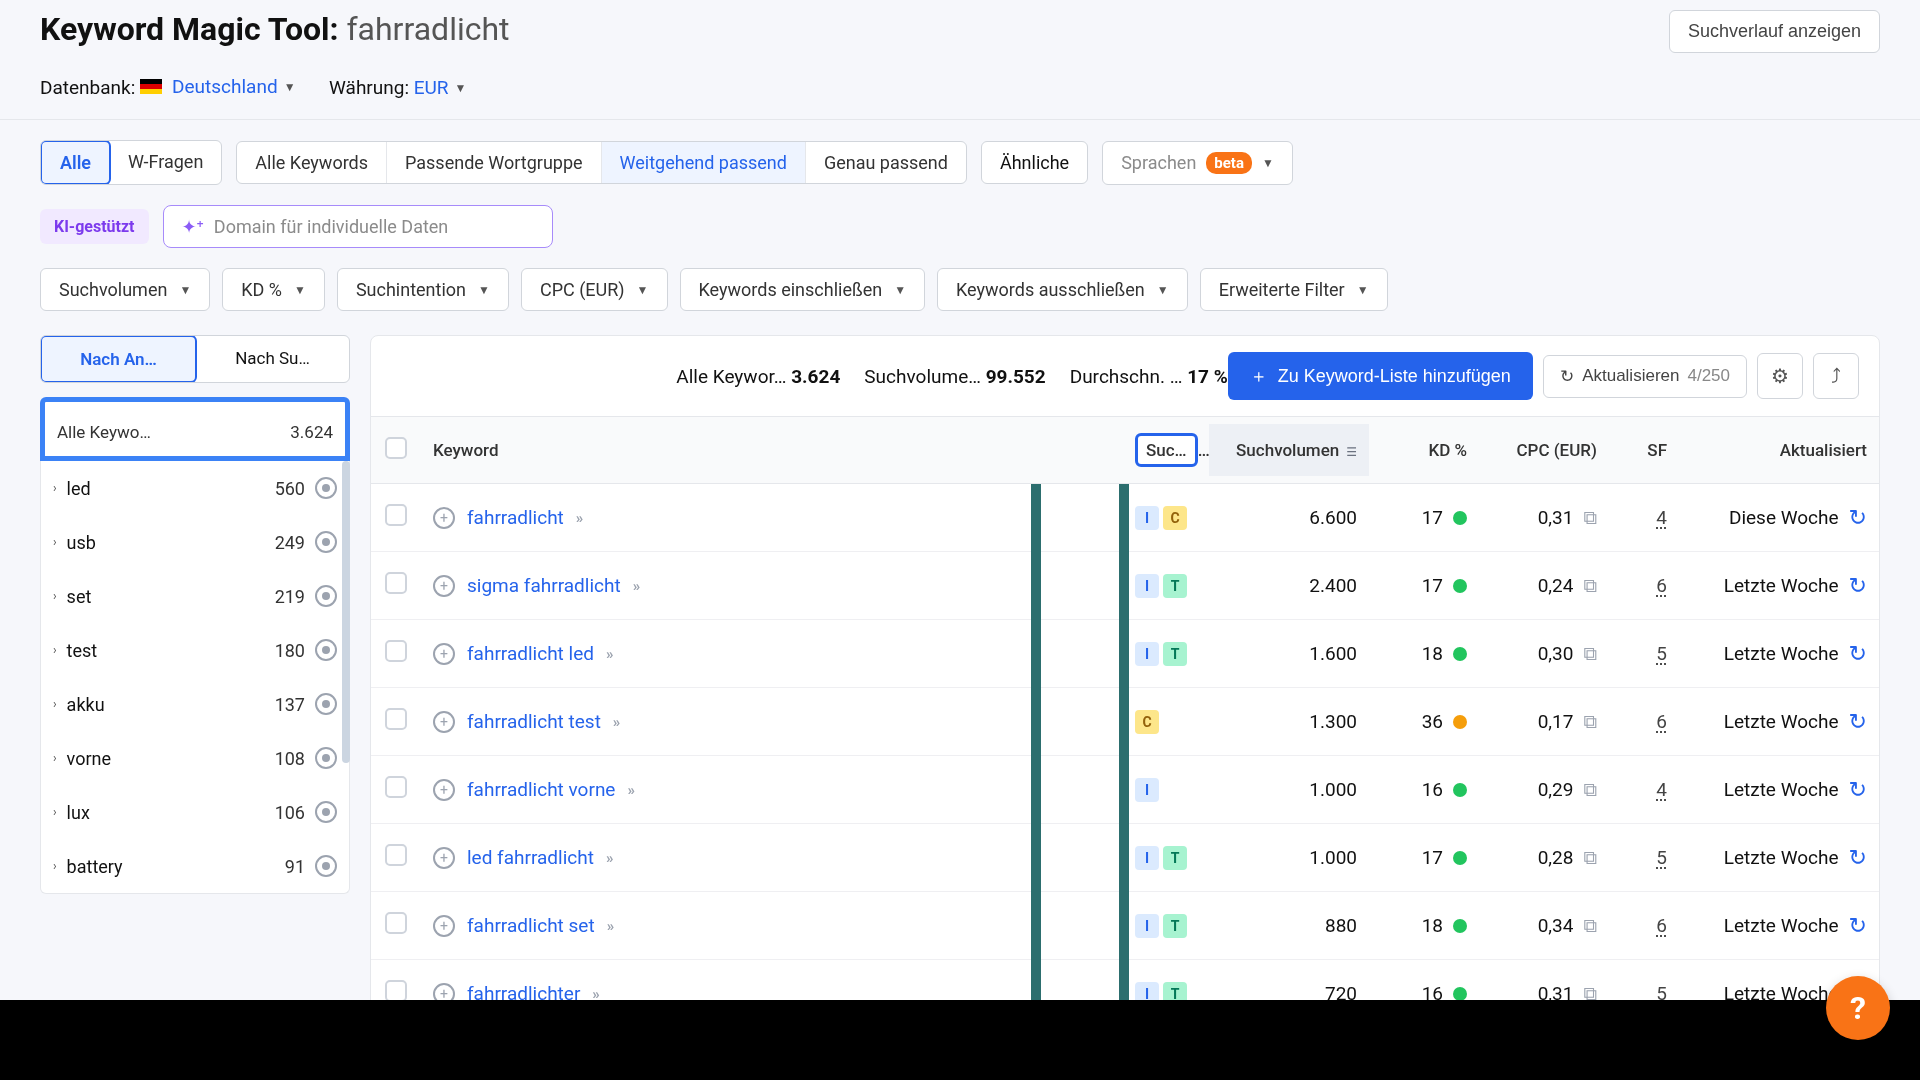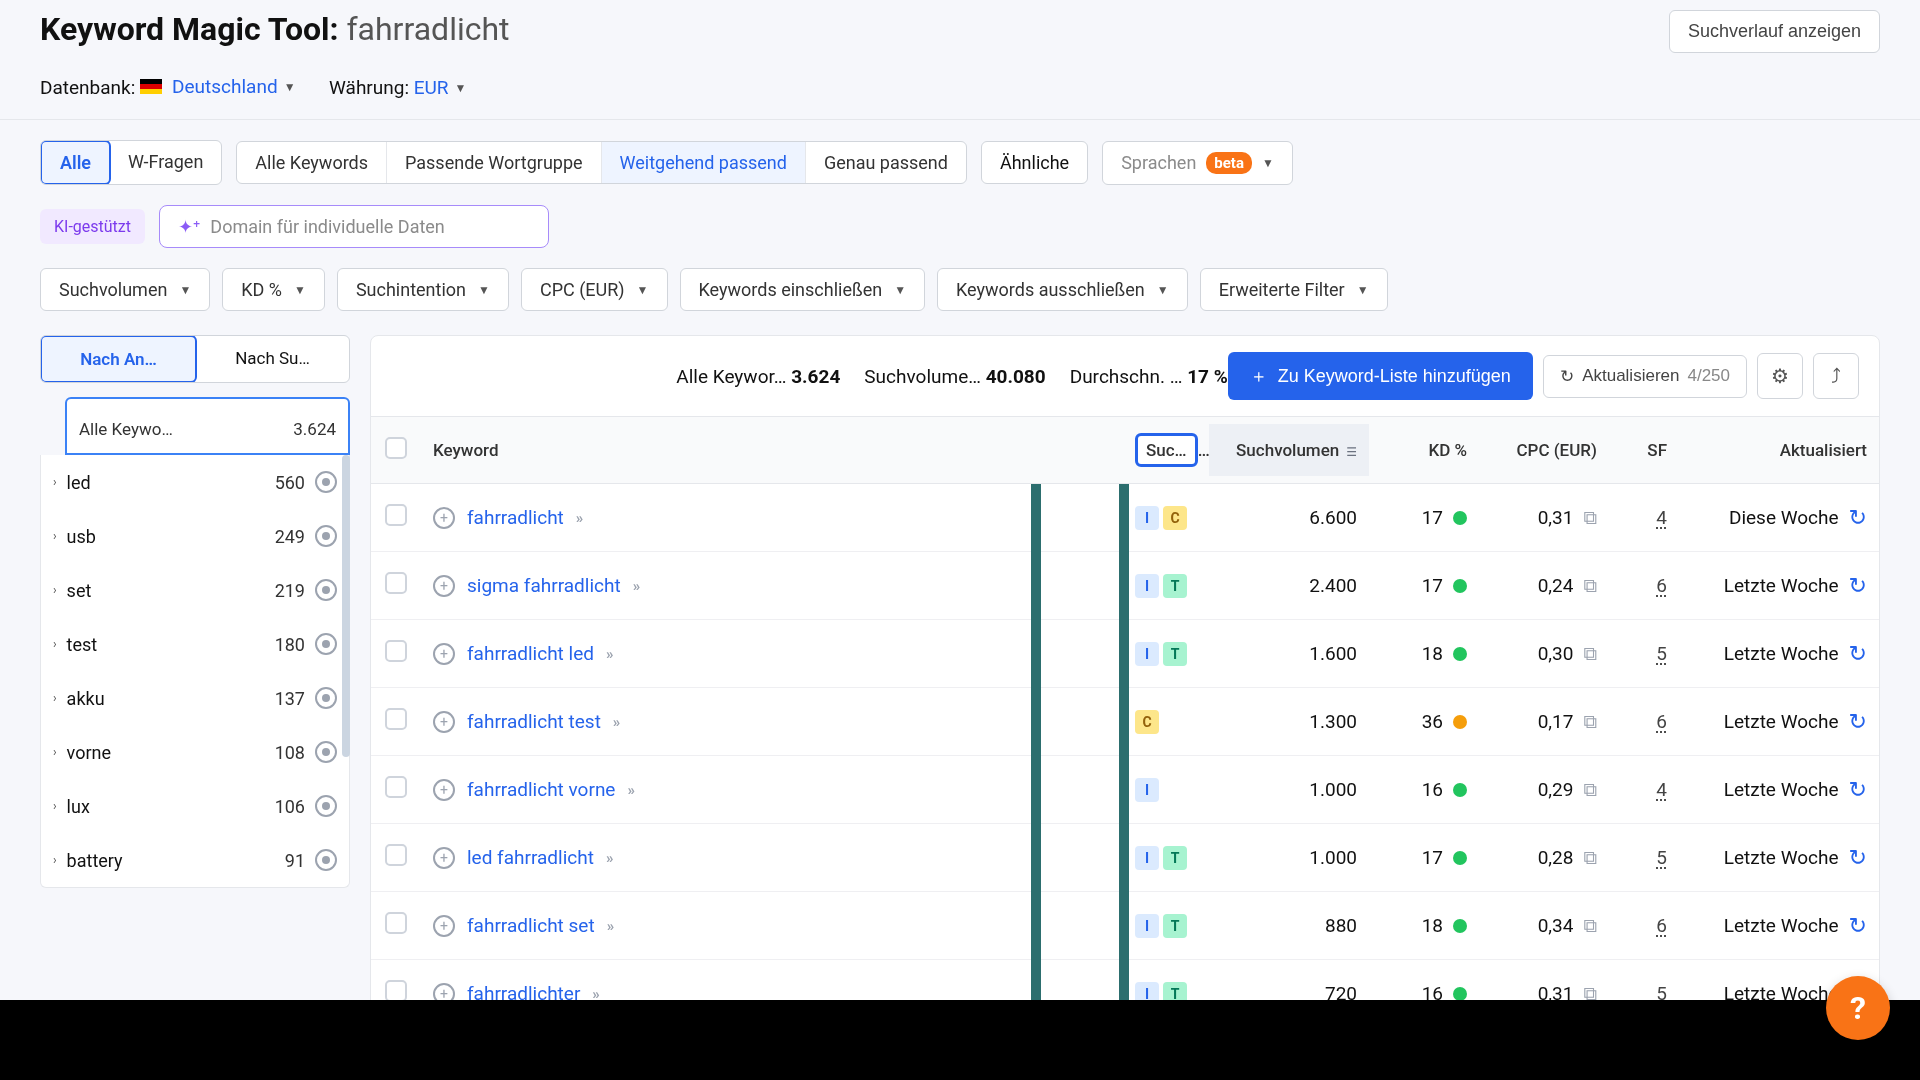--- a/index.html
+++ b/index.html
@@ -26,35 +26,35 @@
 .tab-row { display:flex; gap:14px; padding:20px 0; align-items:center; flex-wrap:wrap; }
 .seg-group { display:flex; border:1px solid #d1d5db; border-radius:6px; overflow:hidden; background:#fff; }
 .seg-group .seg { padding:10px 18px; font-size:18px; cursor:pointer; border-right:1px solid #e5e7eb; color:#333; }
 .seg-group .seg:last-child { border-right:none; }
 .seg.active-blue { background:#eef4ff; color:#2563eb; font-weight:600; border:2px solid #2563eb; border-radius:6px; margin:-1px; }
 .seg.active-soft { background:#eef4ff; color:#2563eb; }
 .tab-single { border:1px solid #d1d5db; border-radius:6px; background:#fff; padding:10px 18px; font-size:18px; cursor:pointer; }
 .lang-btn { display:flex; align-items:center; gap:10px; }
 .lang-btn .beta { display:inline-block; background:#f97316; color:#fff; font-size:15px; border-radius:10px; padding:2px 8px; font-weight:700; }
 .ki-row { display:flex; gap:14px; align-items:center; padding:0 0 20px; }
-.ki-label { background:#f1e9ff; color:#7c3aed; padding:8px 14px; border-radius:6px; font-size:16px; font-weight:400;text-align:right; }
+.ki-label { background:#f1e9ff; color:#7c3aed; padding:8px 14px; border-radius:6px; font-size:16px; font-weight:700;text-align:right; }
 .domain-input { display:flex; align-items:center; gap:10px; border:1px solid #a78bfa; border-radius:8px; background:#fff; padding:10px 18px; width:390px; }
 .domain-input .placeholder { color:#8b8b8b; font-size:18px; }
 .sparkle { color:#8b5cf6; font-size:18px; }
 
 .filter-row { display:flex; gap:12px; padding:0 0 24px; flex-wrap:wrap; }
 .filter-btn { display:flex; align-items:center; gap:12px; border:1px solid #d1d5db; background:#fff; border-radius:6px; padding:10px 18px; font-size:18px; cursor:pointer; color:#333; }
 .chev { font-size:12px; color:#555; }
 
 .main { display:flex; gap:20px; }
 .sidebar { width:310px; flex-shrink:0; }
 .side-seg { display:flex; border:1px solid #d1d5db; border-radius:6px; overflow:hidden; background:#fff; }
 .side-seg .ss { flex:1; padding:12px 14px; font-size:17px; cursor:pointer; text-align:center; white-space:nowrap; overflow:hidden; text-overflow:ellipsis; }
 .side-seg .ss.active { background:#eef4ff; color:#2563eb; border:2px solid #2563eb; border-radius:6px; margin:-1px; font-weight:600; }
-.side-header { display:flex; justify-content:space-between; padding:20px 12px 14px; font-size:17px; color:#333; border:2px solid #3b82f6; border-radius:6px 6px 0 0; background:#fff; margin-top:14px;margin-left:25px; }
+.side-header { display:flex; justify-content:space-between; padding:20px 12px 14px; font-size:17px; color:#333; border:5px solid #3b82f6; border-radius:6px 6px 0 0; background:#fff; margin-top:14px; }
 .side-list { background:#fff; border:1px solid #e5e7eb; border-top:none; border-radius:0 0 6px 6px; position:relative; }
 .side-item { display:flex; align-items:center; justify-content:space-between; padding:16px 12px; font-size:18px; cursor:pointer; }
 .side-item .lft { display:flex; align-items:center; gap:10px; overflow:hidden; }
 .side-item .cnt { display:flex; align-items:center; gap:10px; color:#333; }
 .eye { width:22px; height:22px; border:2px solid #9ca3af; border-radius:50%; display:inline-flex; align-items:center; justify-content:center; }
 .eye::after { content:""; width:8px; height:8px; background:#9ca3af; border-radius:50%; }
 .scroll-ind { position:absolute; right:-1px; top:0; width:8px; height:70%; background:#cbd5e1; border-radius:4px; }
 
 .content { flex:1; background:#fff; border:1px solid #e5e7eb; border-radius:8px; overflow:hidden; }
 .content-top { display:flex; align-items:center; justify-content:flex-end; padding:16px 20px; border-bottom:1px solid #e5e7eb; }
@@ -293,21 +293,21 @@
               <span class="eye"></span>
             </div>
           </div>
         </div>
     </div>
 
     <div class="content">
       <div class="content-top">
         <div class="stats">
           <div class="s-item"><span>Alle Keywor…</span> <b>3.624</b></div>
-          <div class="s-item"><span>Suchvolume…</span> <b>40.080</b></div>
+          <div class="s-item"><span>Suchvolume…</span> <b>99.552</b></div>
           <div class="s-item"><span>Durchschn. …</span> <b>17 %</b></div>
         </div>
         <div class="actions">
           <button class="btn-primary">
             <span>＋</span>
             <span>Zu Keyword-Liste hinzufügen</span>
           </button>
           <button class="action-btn">
             <span>↻</span>
             <span>Aktualisieren</span>

